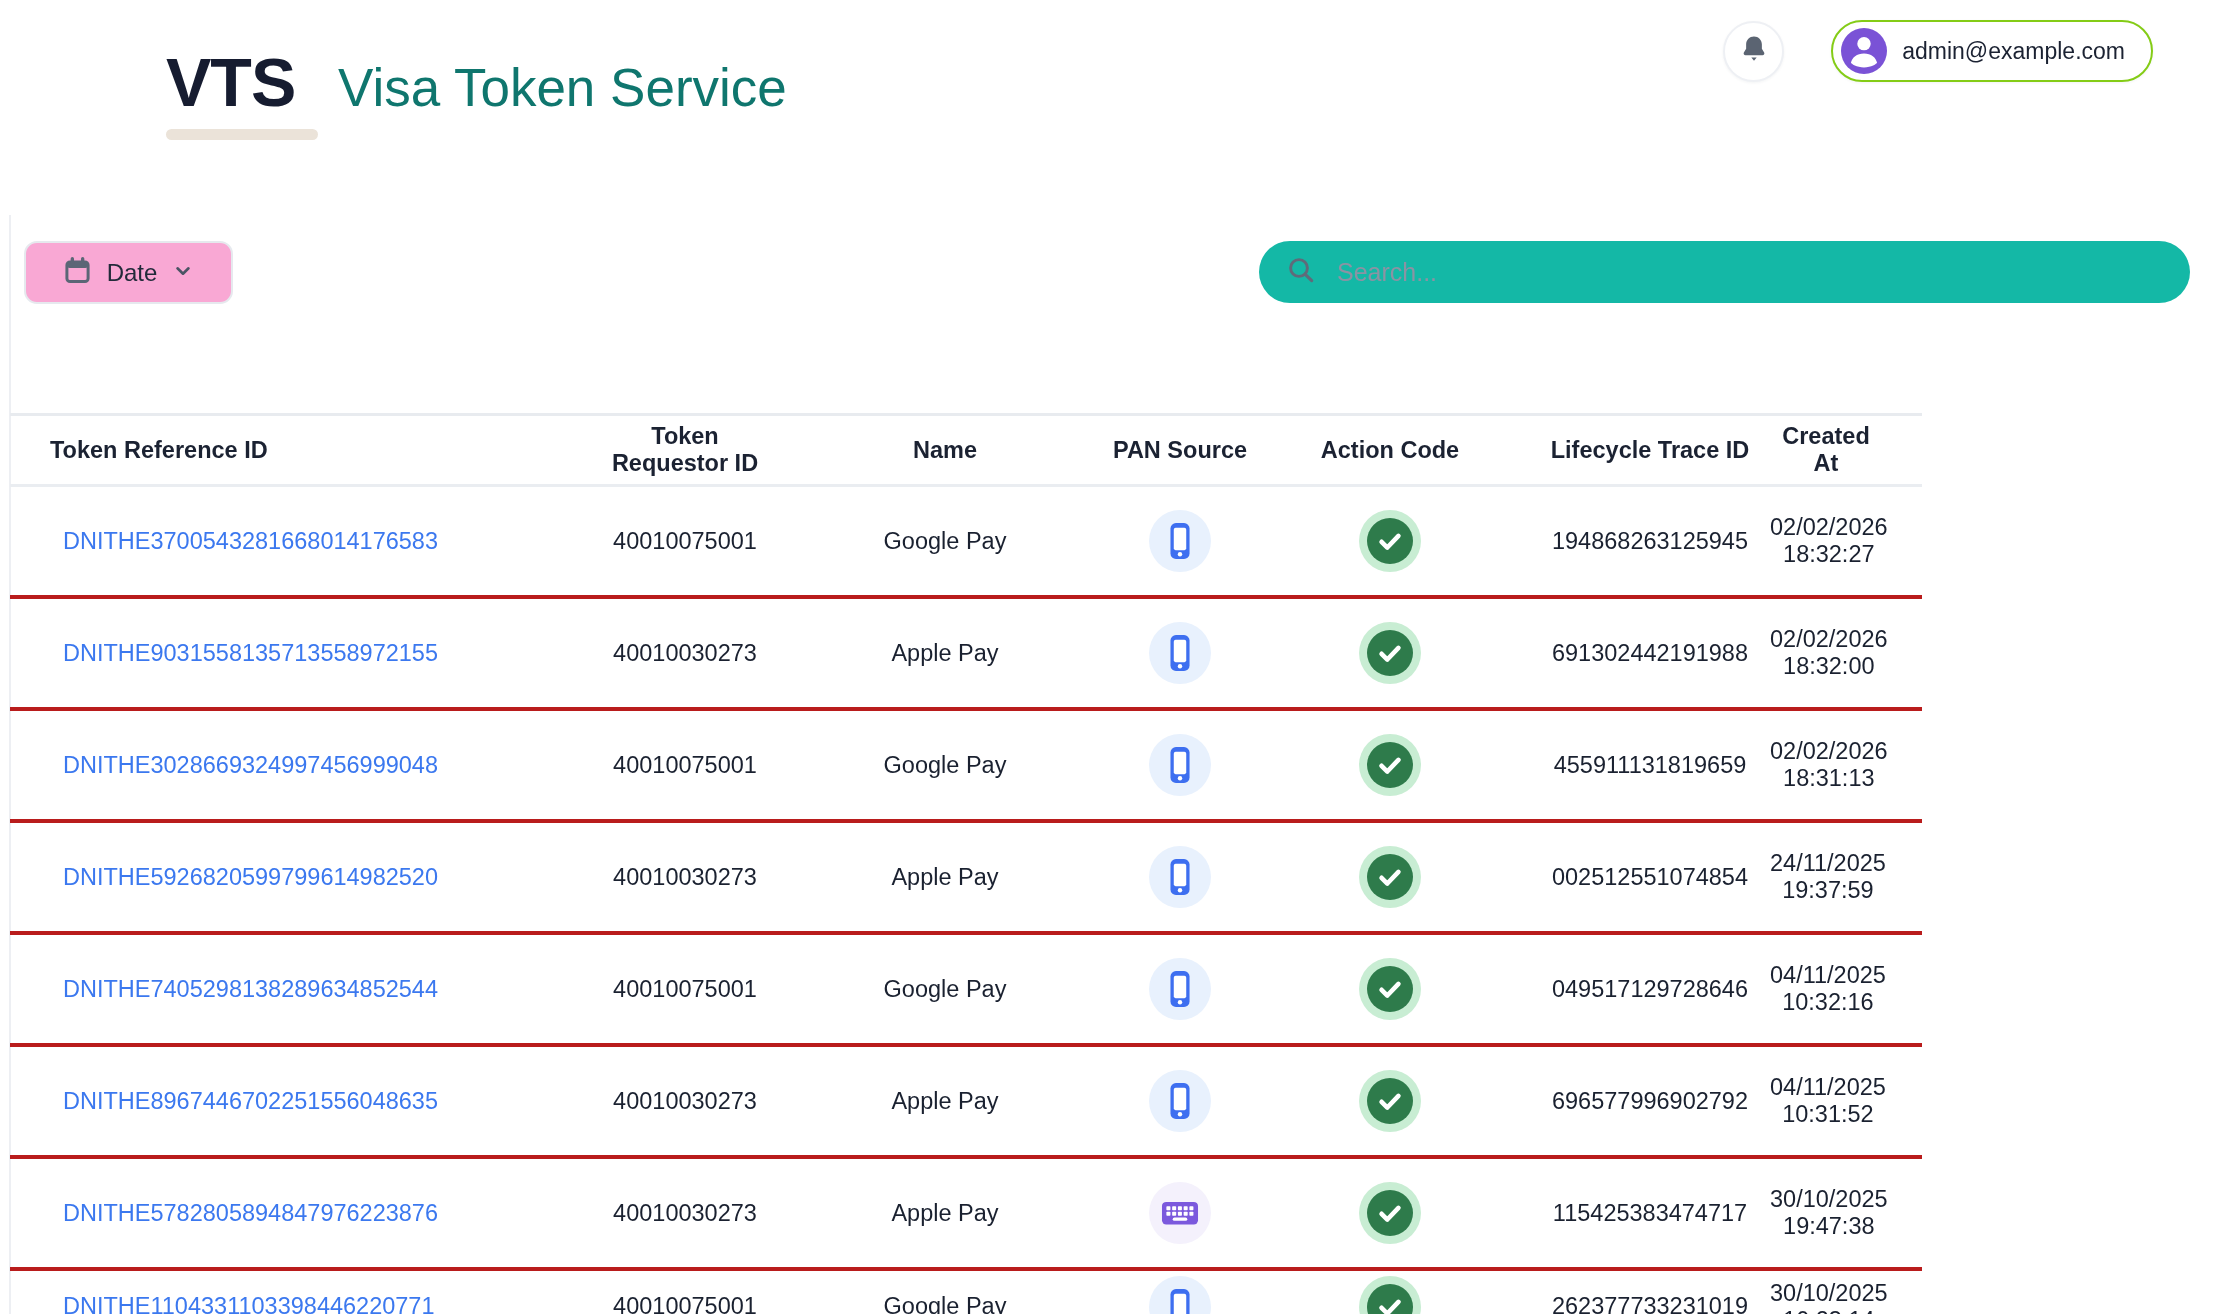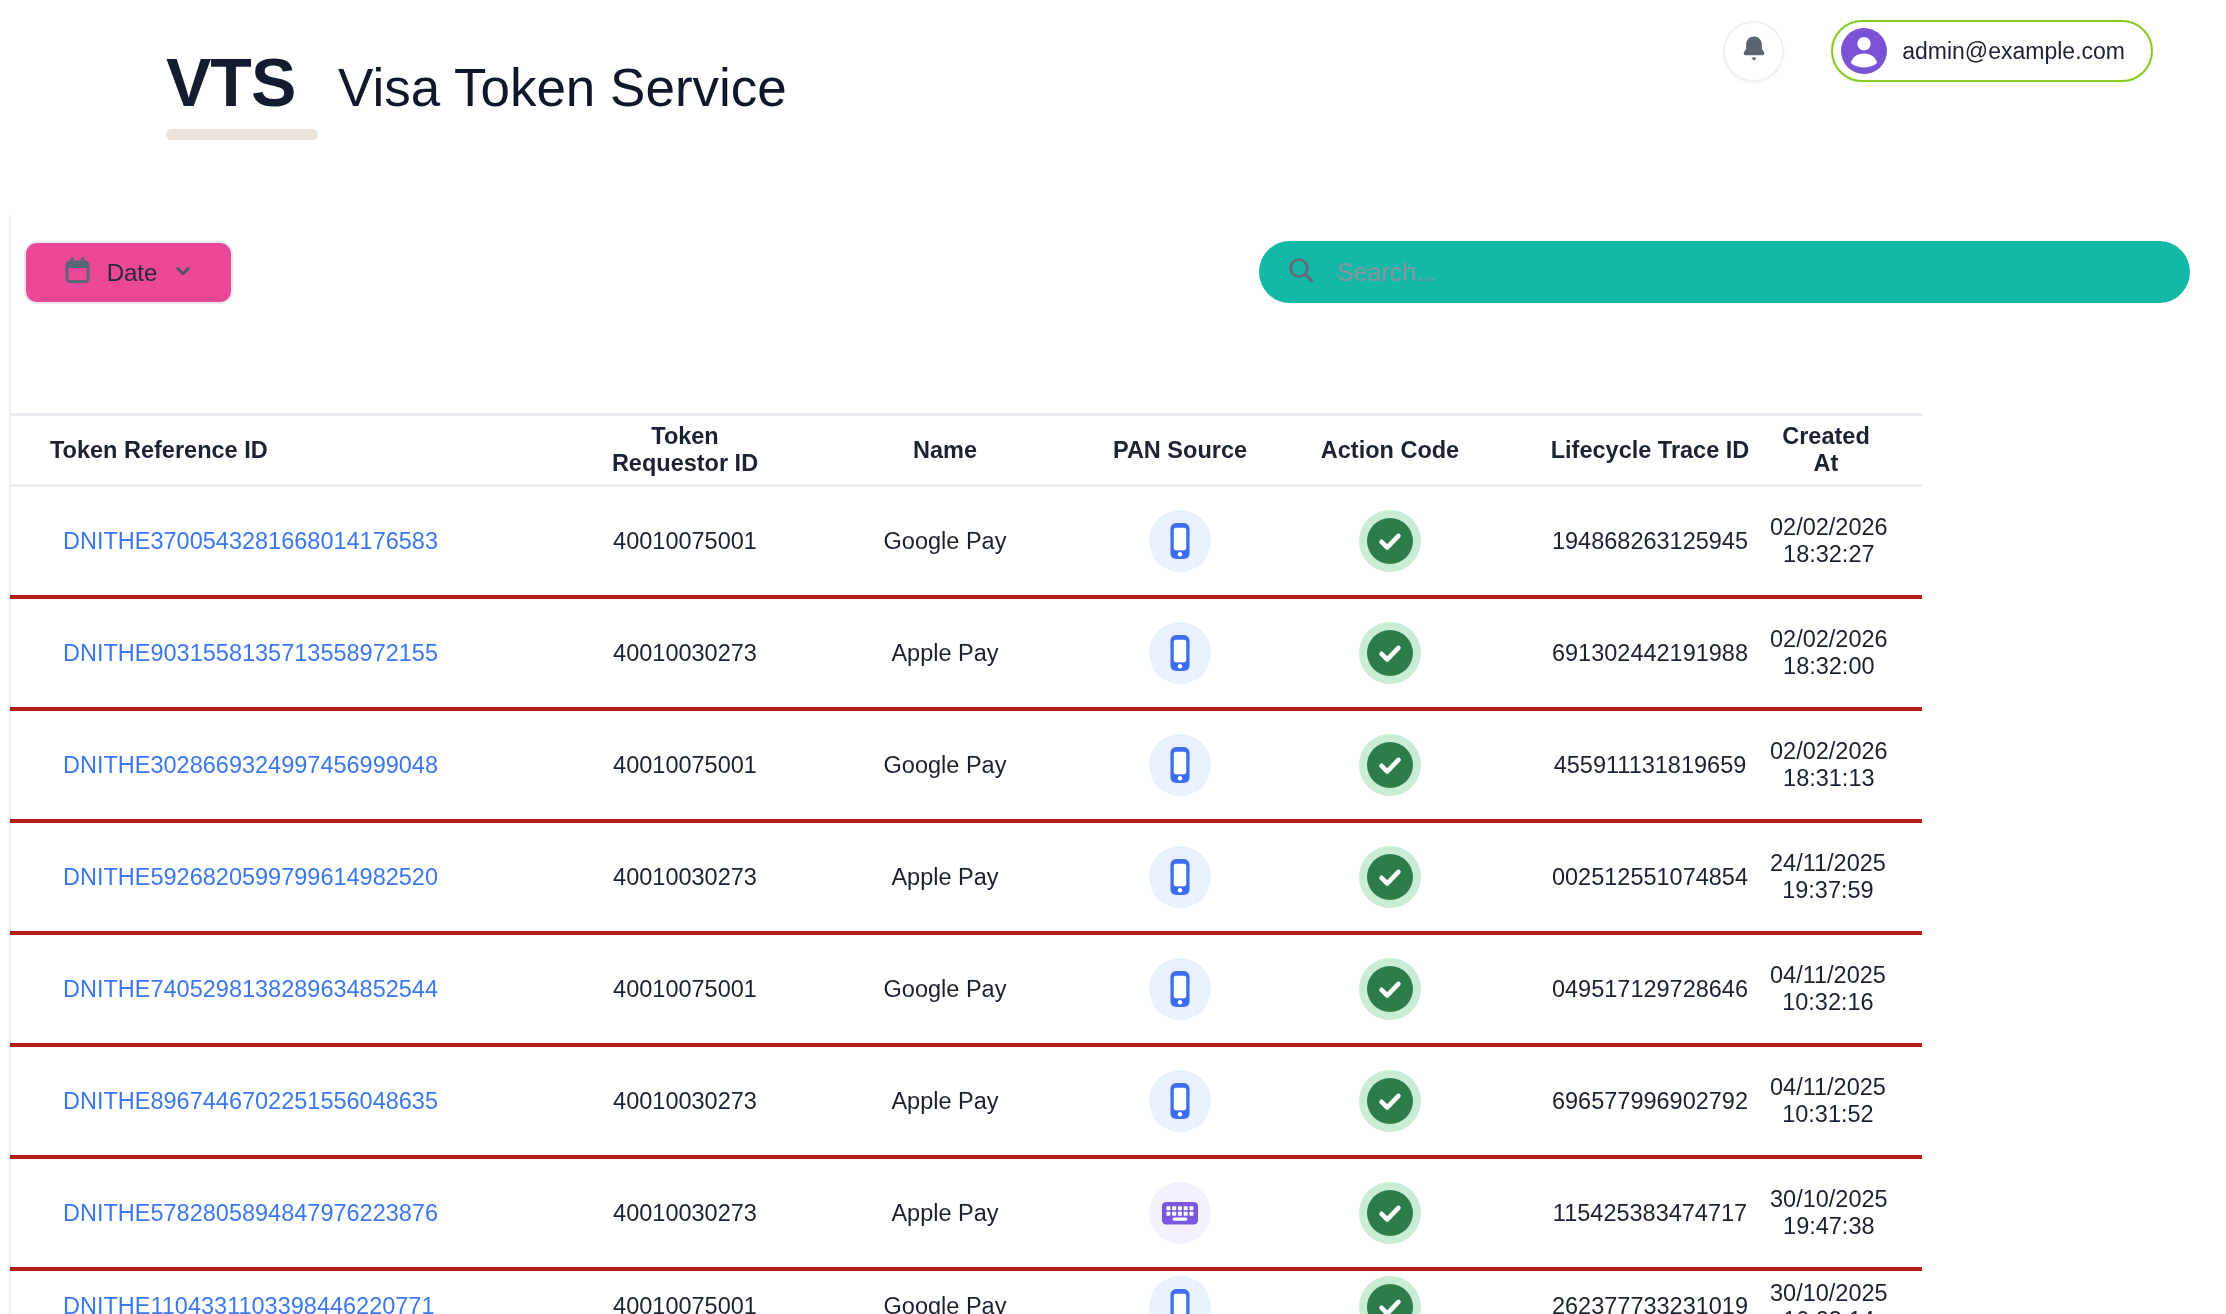--- a/index.html
+++ b/index.html
@@ -11,21 +11,21 @@
     position:relative;
   }
 
   
   .left-rule { position:absolute; left:9px; top:215px; width:2px; height:1099px; background:#edeff3; }
 
   
   .logo-row { position:absolute; left:166px; top:48px; display:flex; align-items:flex-start; }
   .logo-vts { font-size:68px; font-weight:700; letter-spacing:-1px; color:#161c30; line-height:1; }
   .logo-bar { width:152px; height:11px; border-radius:6px; background:#ebe3d9; margin-top:13px; }
-  .logo-title { font-size:53px; font-weight:400; color:#0f172a; line-height:1; margin-left:20px; margin-top:13px; }
+  .logo-title { font-size:53px; font-weight:400; color:#0f766e; line-height:1; margin-left:20px; margin-top:13px; }
 
   .top-right { position:absolute; top:20px; right:73px; display:flex; align-items:center; gap:47px; }
   .bell-btn {
     width:61px; height:61px; border-radius:50%;
     background:#ffffff; border:2px solid #eef0f4;
     display:flex; align-items:center; justify-content:center;
     box-shadow:0 1px 3px rgba(20,30,60,.05); cursor:pointer;
   }
   .user-pill {
     height:62px; border-radius:31px;
@@ -34,21 +34,21 @@
     padding:0 26px 0 8px;
     box-shadow:0 1px 3px rgba(20,30,60,.05); cursor:pointer;
   }
   .avatar { width:46px; height:46px; border-radius:50%; background:#7a52d6; display:flex; align-items:center; justify-content:center; }
   .user-email { font-size:23px; color:#1b2232; }
 
   
   .date-btn {
     position:absolute; left:24px; top:241px;
     width:209px; height:63px; border-radius:13px;
-    background:#ec4899; border:2px solid #e6e9ee;
+    background:#f9a8d4; border:2px solid #e6e9ee;
     display:flex; align-items:center; justify-content:center; gap:14px;
     cursor:pointer;
   }
   .date-label { font-size:24px; color:#222a3a; }
   .search-wrap {
     position:absolute; left:1259px; top:241px;
     width:931px; height:62px; border-radius:31px;
     background:#14b8a6;
     display:flex; align-items:center; padding:0 26px; gap:20px;
   }

